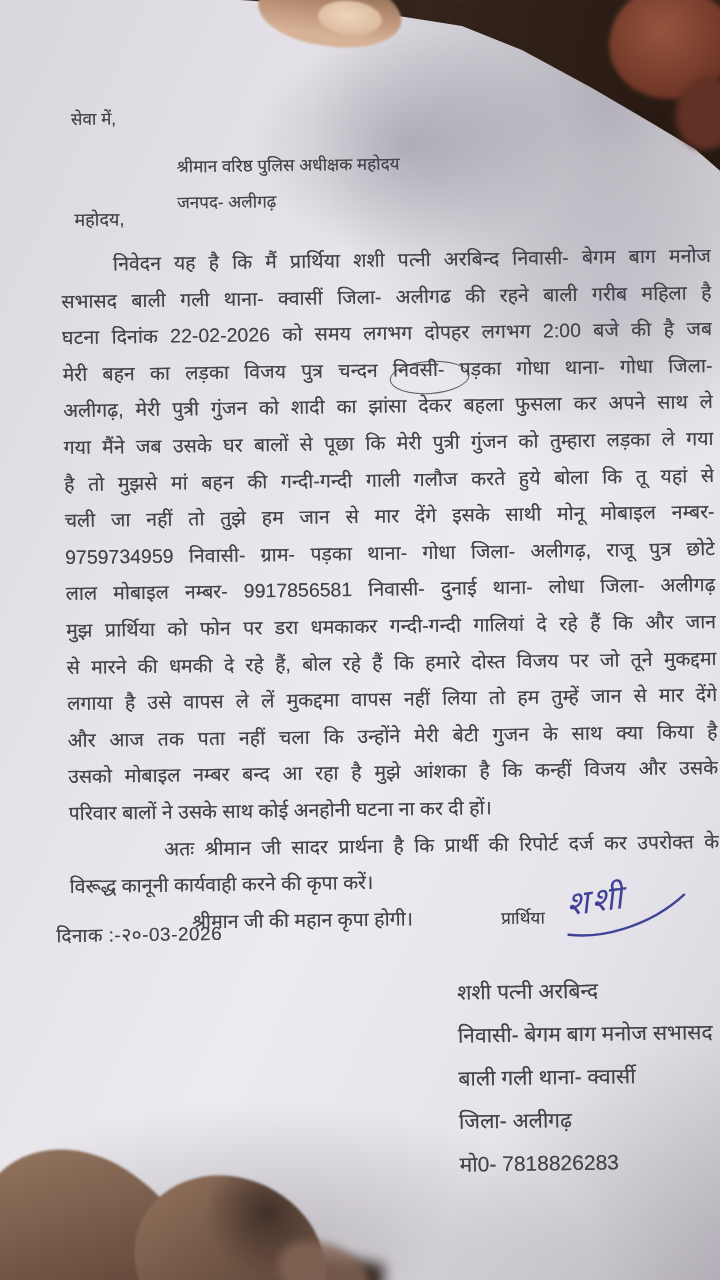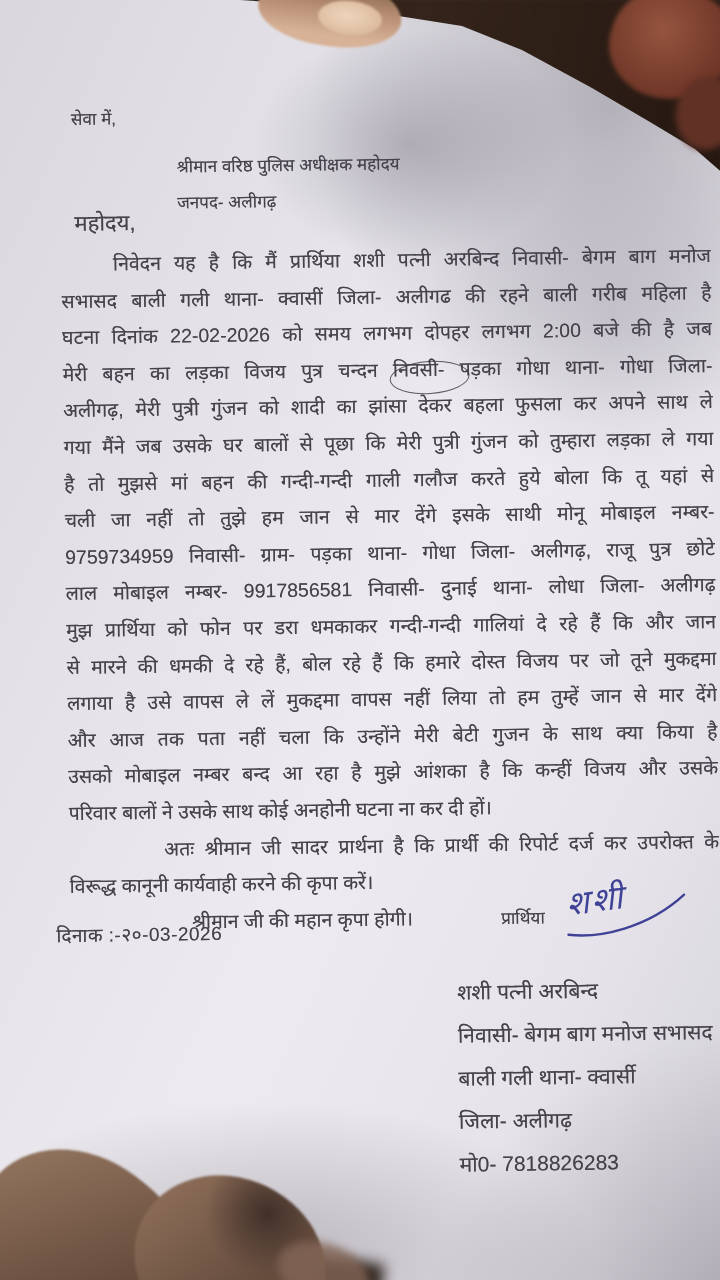--- a/index.html
+++ b/index.html
@@ -22,21 +22,21 @@
   .vignette-br{left:420px;top:1020px;width:420px;height:360px;
      background:radial-gradient(ellipse at 90% 95%,rgba(80,72,82,.38),rgba(80,72,82,0) 72%);}
 
   
   .content{position:absolute;left:0;top:0;width:720px;height:1280px;
            transform:rotate(-0.8deg);transform-origin:360px 620px;
            color:#45424a;text-shadow:0 0 .5px rgba(70,65,75,.55);}
   .to-line{position:absolute;left:78px;top:103px;font-size:17px;}
   .addr1{position:absolute;left:183px;top:152px;font-size:17px;}
   .addr2{position:absolute;left:183px;top:188px;font-size:17px;}
-  .salutation{position:absolute;left:80px;top:203px;font-size:22px;}
+  .salutation{position:absolute;left:80px;top:203px;font-size:18px;}
 
   .body{position:absolute;left:66px;top:242px;width:650px;}
   .bline{height:36.6px;line-height:36.6px;font-size:19.5px;overflow:hidden;
          text-align:justify;text-align-last:justify;white-space:normal;}
   .bline:nth-child(1){text-indent:52px;}
   .bline:nth-child(16){text-align-last:left;}
   .bline:nth-child(17){text-indent:95px;}
   .bline:nth-child(18){text-align-last:left;}
   .bline:nth-child(19){text-indent:122px;text-align-last:left;}
 

